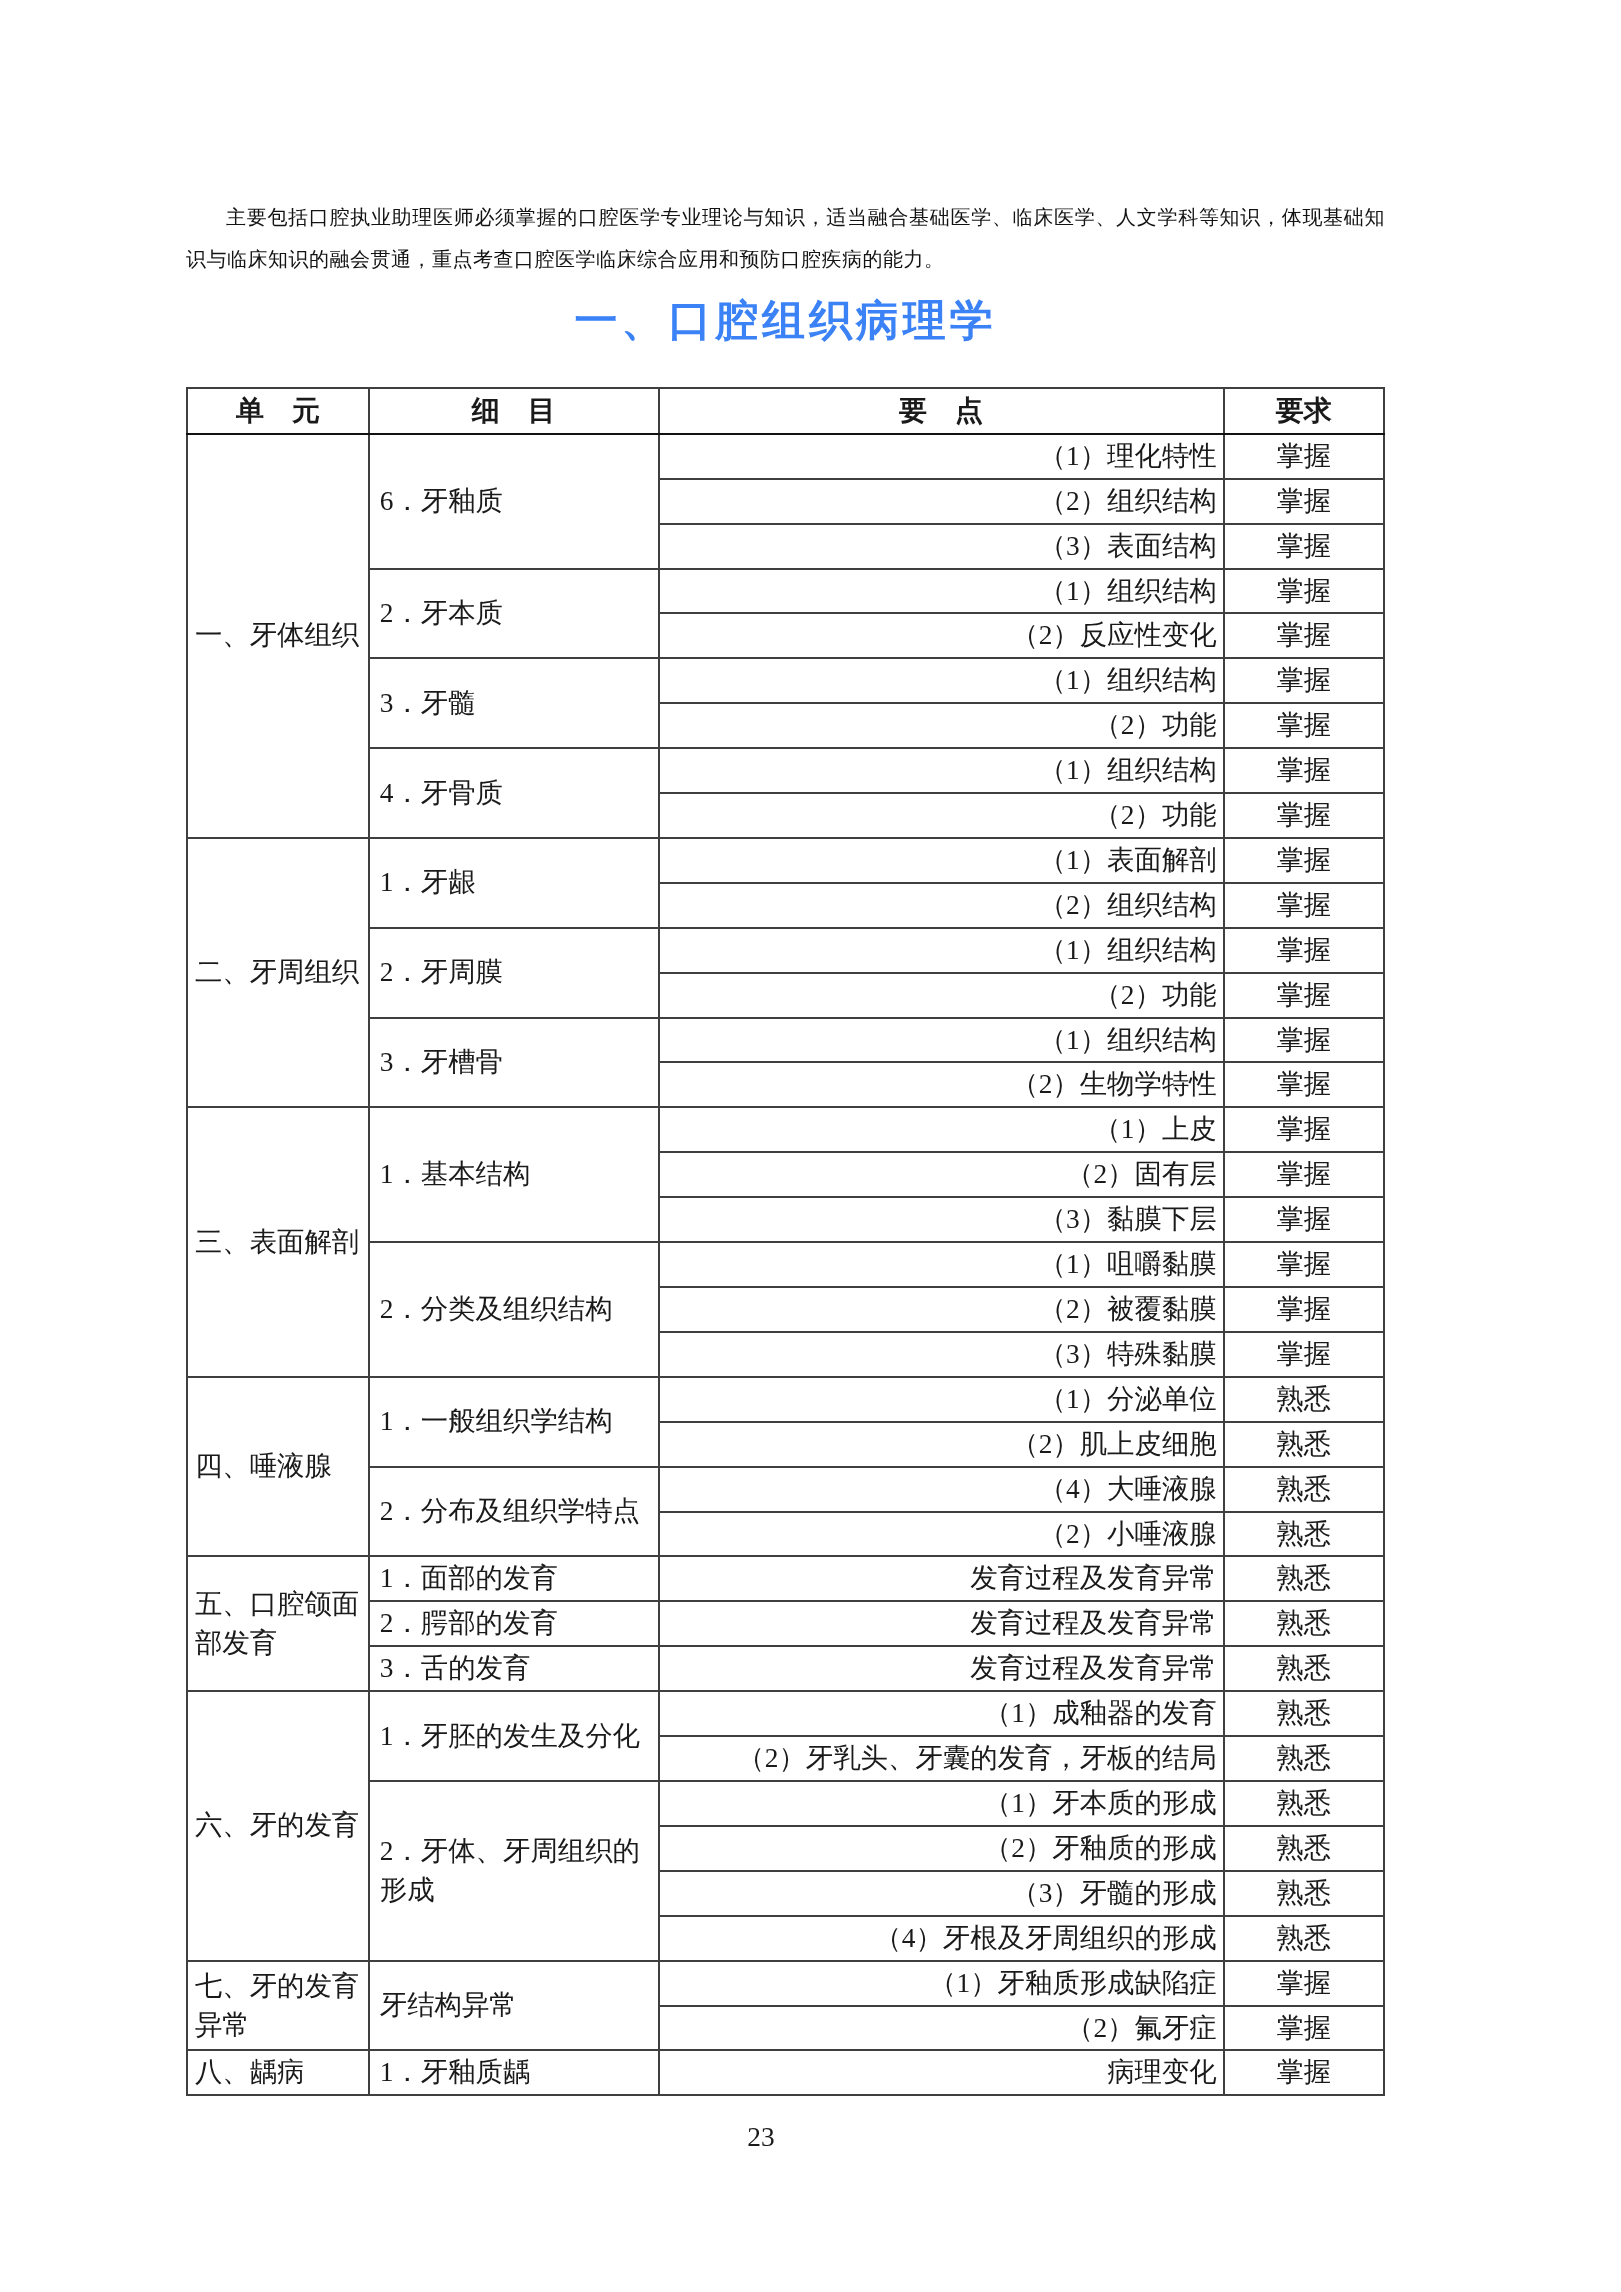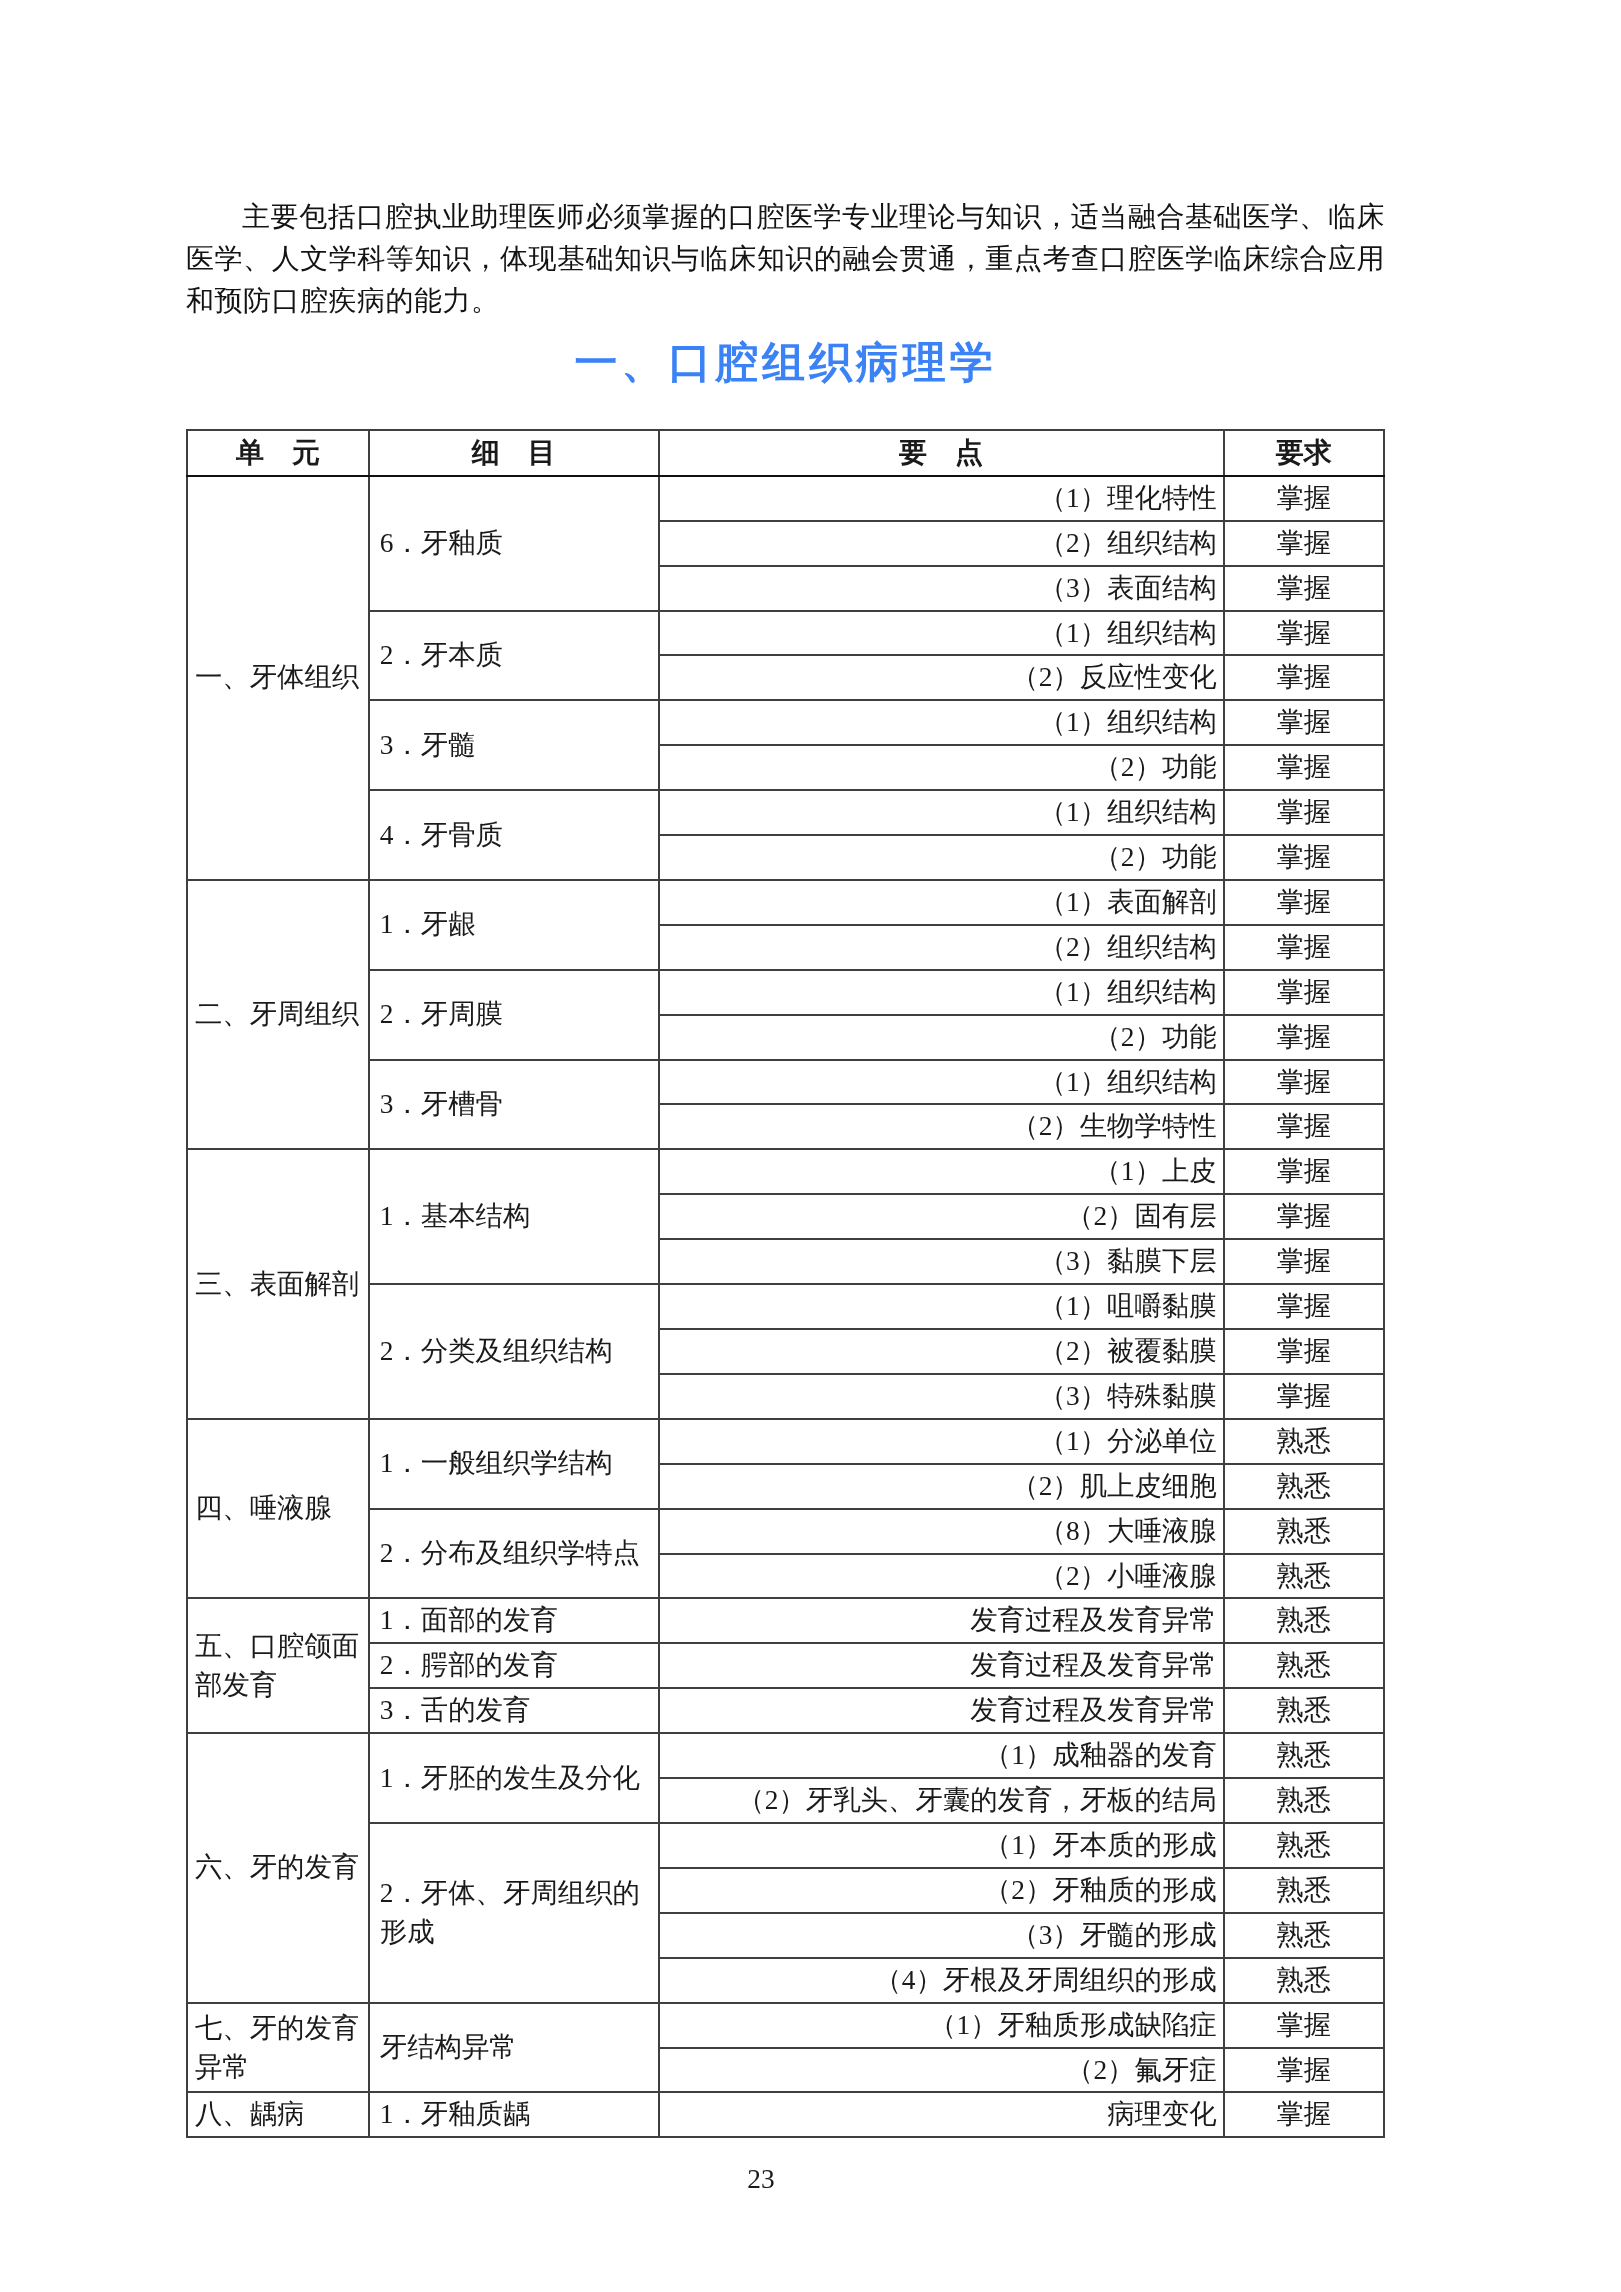--- a/index.html
+++ b/index.html
@@ -10,21 +10,21 @@
     margin: 0 auto;
     background: #ffffff;
     box-sizing: border-box;
     padding: 196px 236px 0 186px;
     font-family: "Liberation Serif", "DejaVu Serif", serif;
     color: #131313;
     overflow: hidden;
   }
   .intro {
     margin: 0;
-    font-size: 28px;
+    font-size: 20px;
     line-height: 42px;
     text-align: justify;
     text-justify: inter-ideograph;
     text-indent: 2em;
     letter-spacing: 0.5px;
   }
   .title {
     margin: 11.8px 0 0 0;
     font-family: "Liberation Sans", "DejaVu Sans", sans-serif;
     font-weight: 900;
@@ -199,21 +199,21 @@
           <td class="detail-cell" rowspan="2">1．一般组织学结构</td>
           <td class="point-cell">（1）分泌单位</td>
           <td class="req-cell">熟悉</td>
         </tr>
         <tr>
           <td class="point-cell">（2）肌上皮细胞</td>
           <td class="req-cell">熟悉</td>
         </tr>
         <tr>
           <td class="detail-cell" rowspan="2">2．分布及组织学特点</td>
-          <td class="point-cell">（8）大唾液腺</td>
+          <td class="point-cell">（4）大唾液腺</td>
           <td class="req-cell">熟悉</td>
         </tr>
         <tr>
           <td class="point-cell">（2）小唾液腺</td>
           <td class="req-cell">熟悉</td>
         </tr>
         <tr class="unit-start">
           <td class="unit-cell" rowspan="3">五、口腔颌面部发育</td>
           <td class="detail-cell" rowspan="1">1．面部的发育</td>
           <td class="point-cell">发育过程及发育异常</td>

